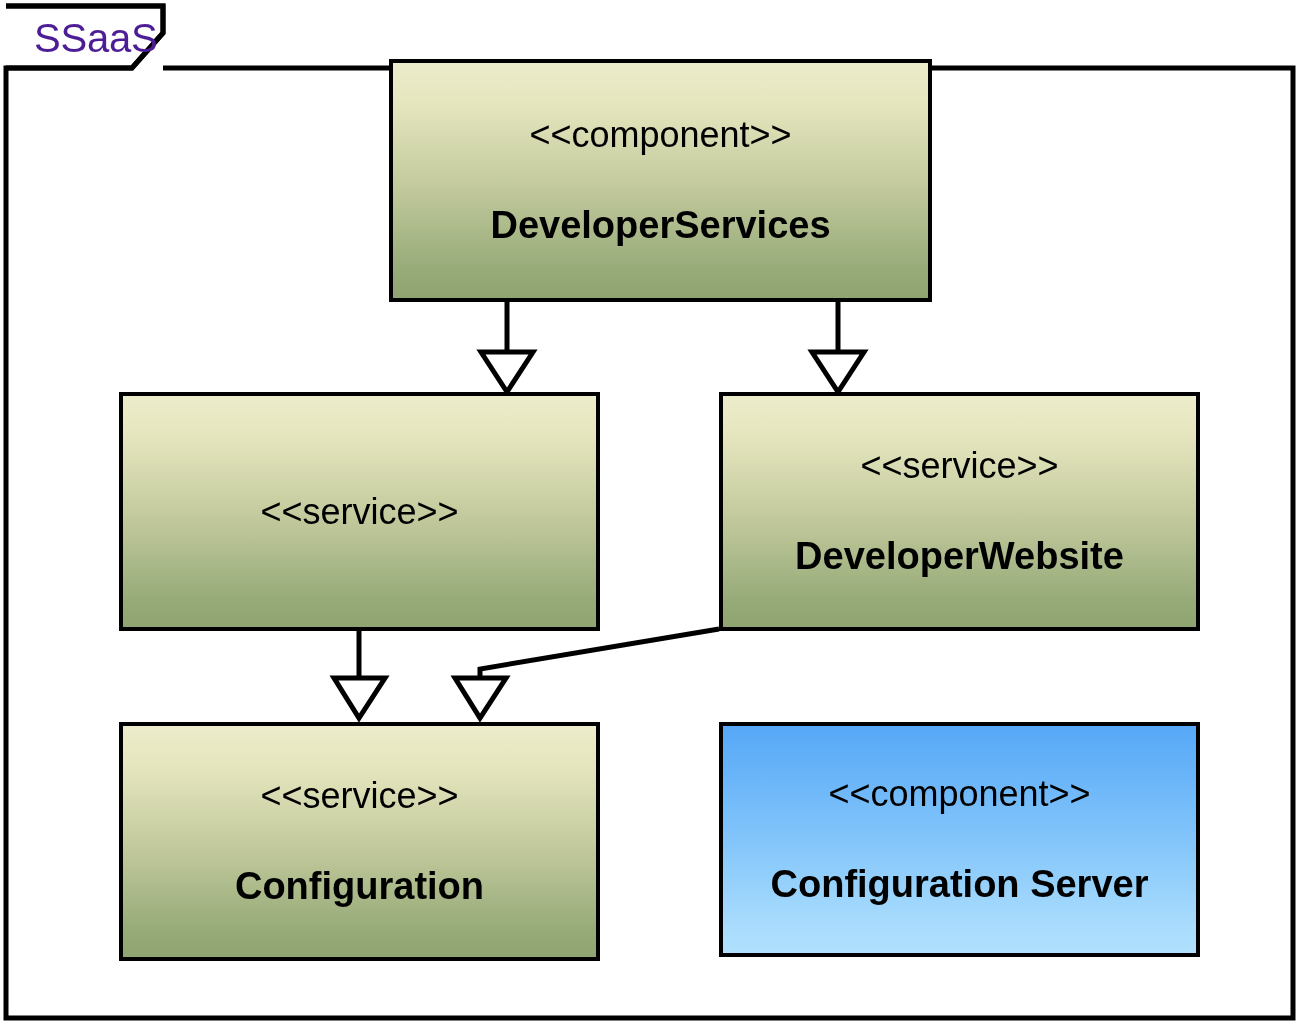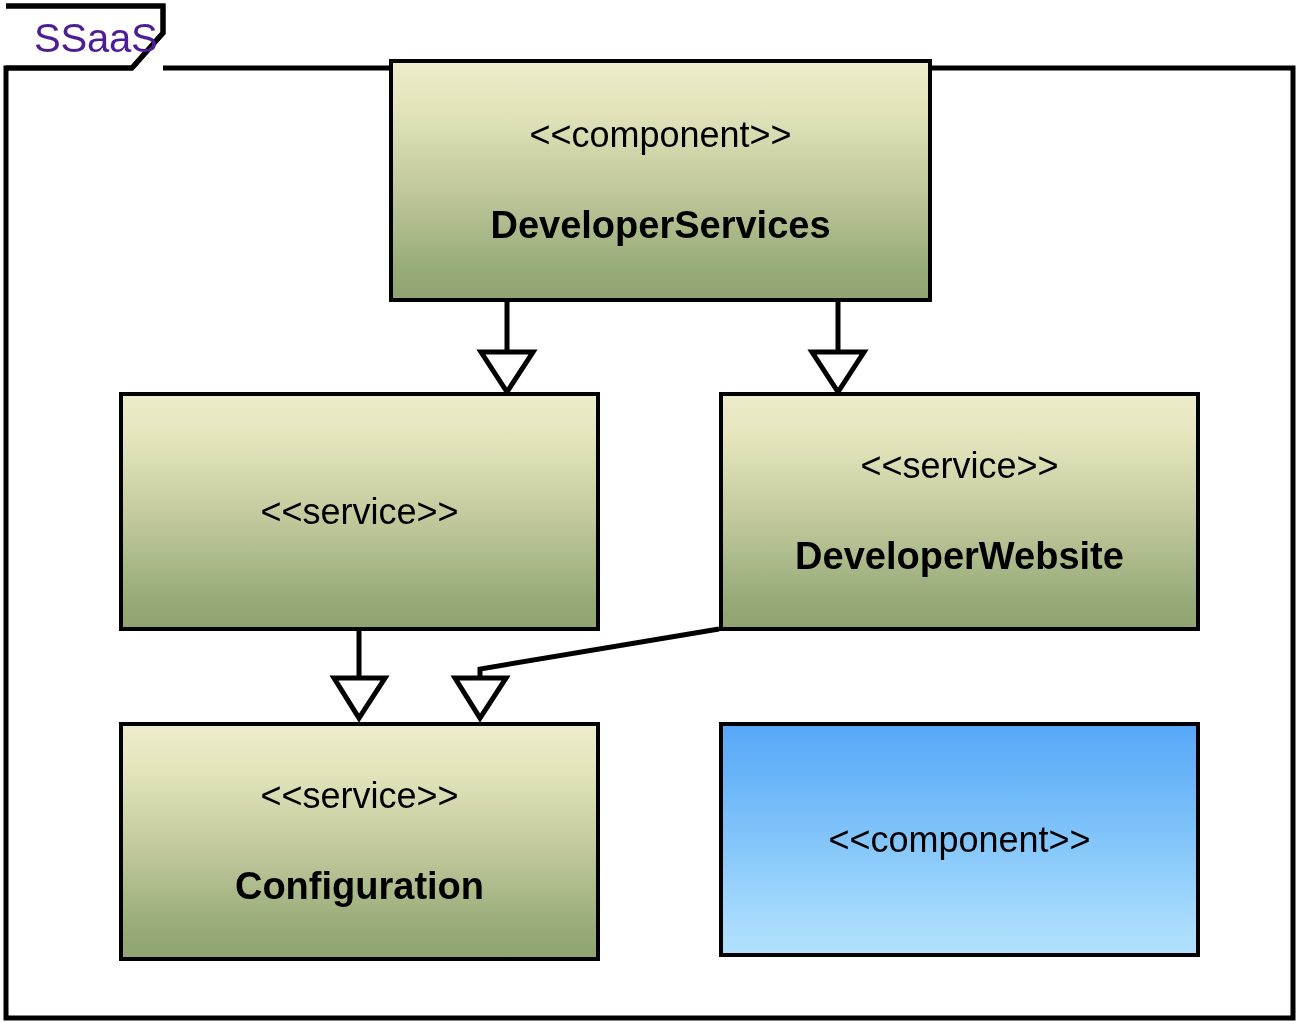--- a/index.html
+++ b/index.html
@@ -112,15 +112,16 @@
     <div class="nodename">DeveloperWebsite</div>
   </div>
 
   <div class="node fill-green" style="left:119px; top:722px; width:481px; height:239px;">
     <div class="stereotype">&lt;&lt;service&gt;&gt;</div>
     <div class="nodename">Configuration</div>
   </div>
 
   <div class="node fill-blue" style="left:719px; top:722px; width:481px; height:235px;">
     <div class="stereotype">&lt;&lt;component&gt;&gt;</div>
+    <div class="nodename">Configuration Server</div>
   </div>
 
 </div>
 
 </body></html>

